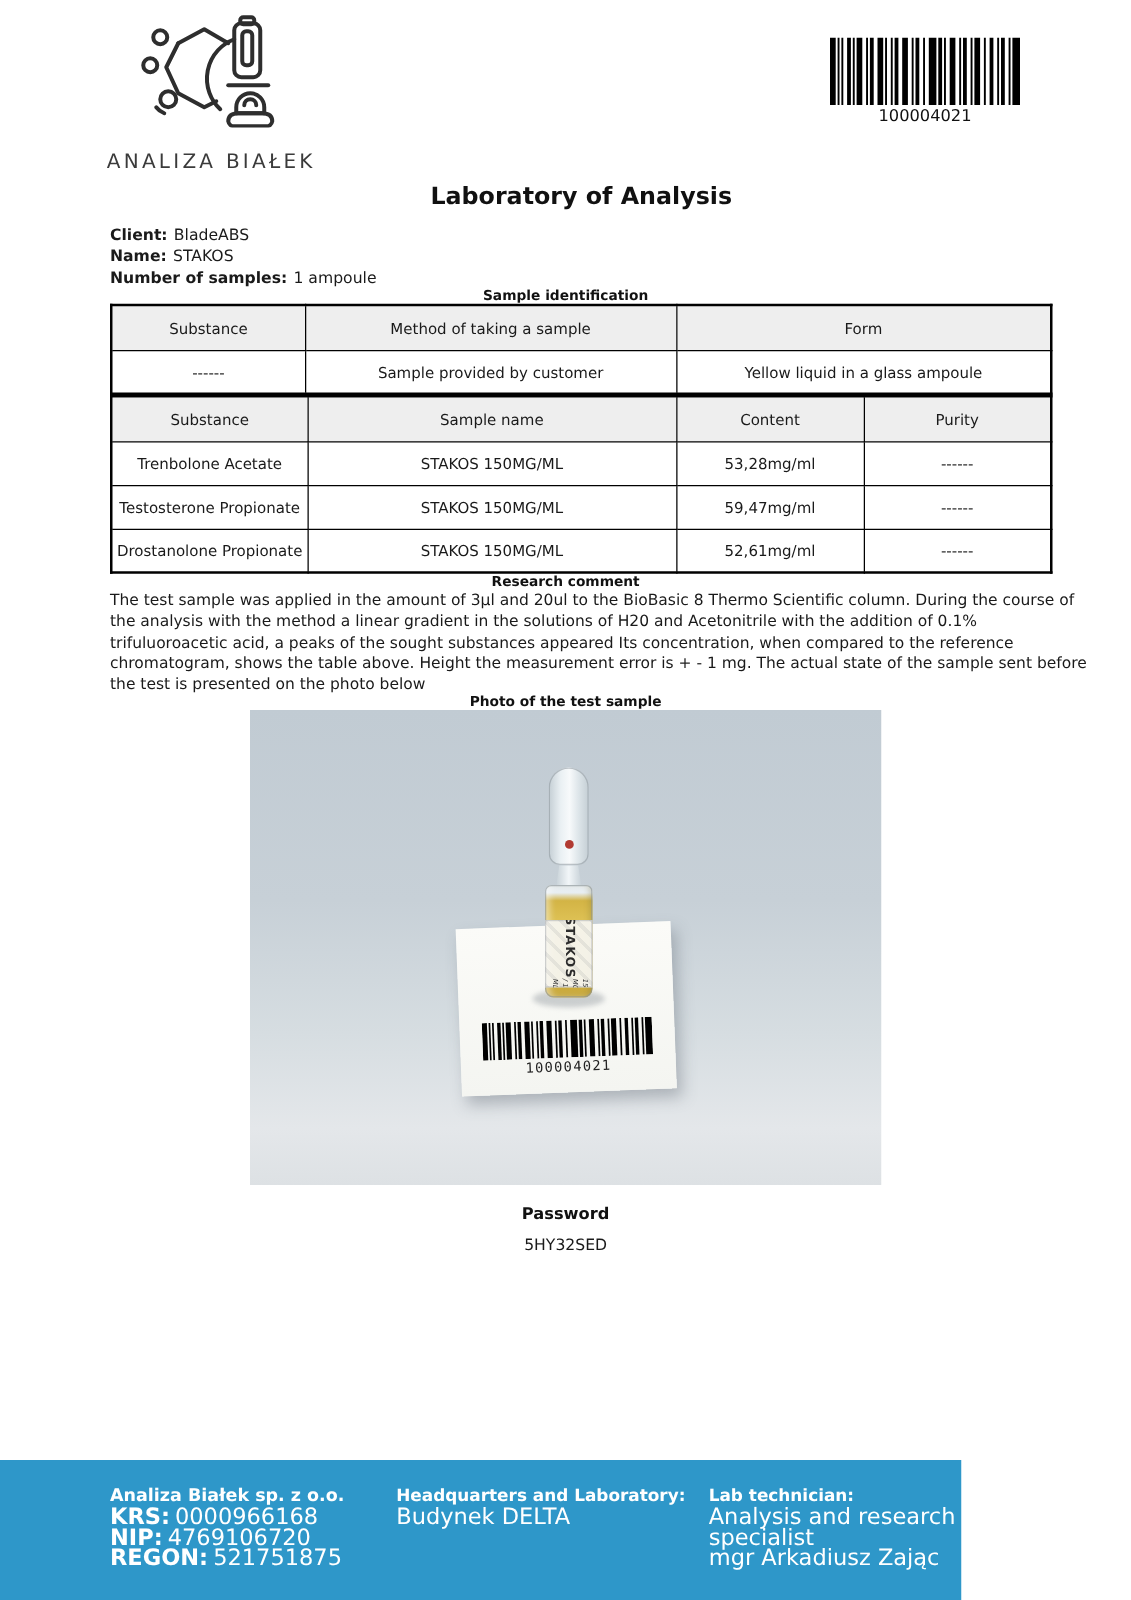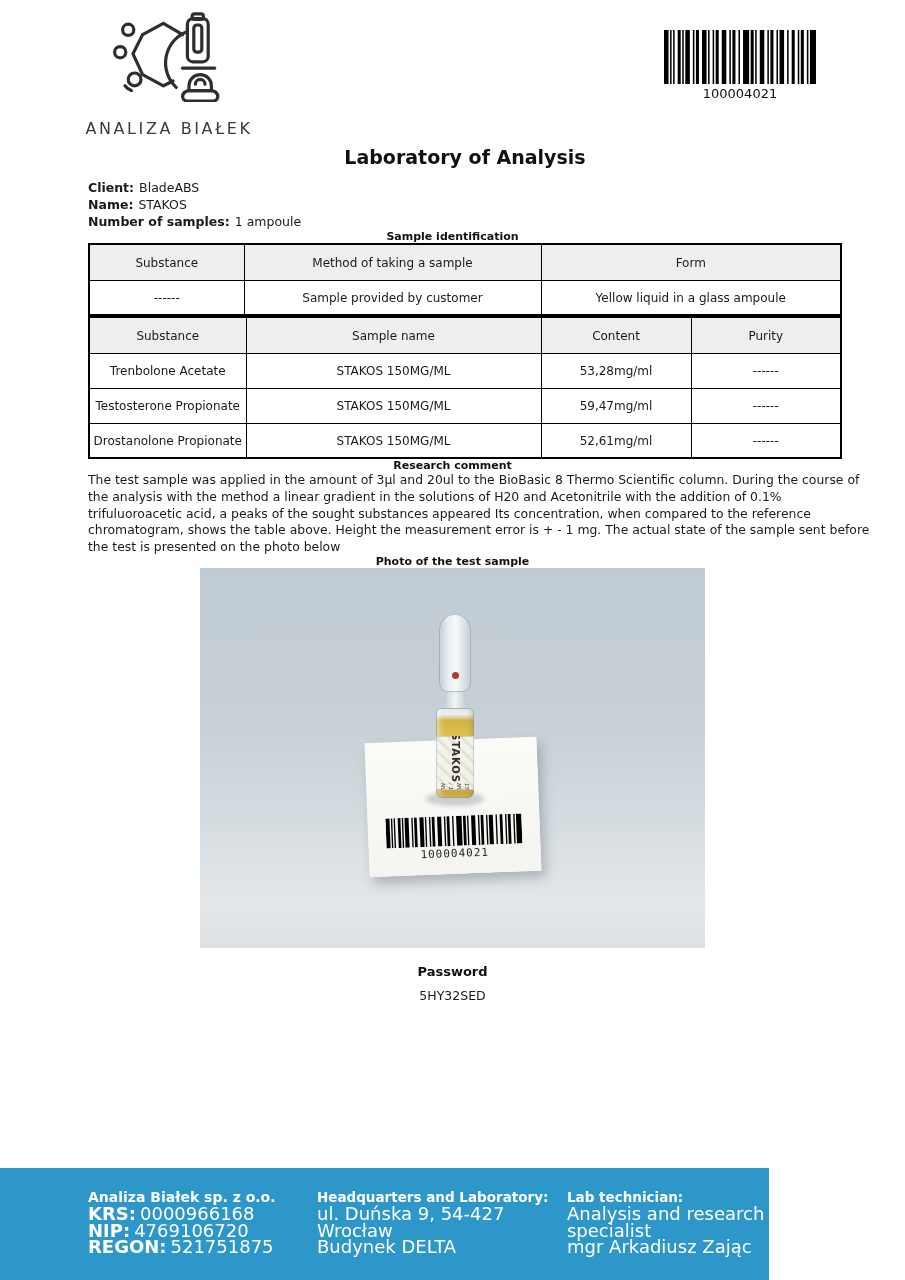--- a/index.html
+++ b/index.html
@@ -302,21 +302,20 @@
 
   <div class="footer" id="footer" style="background: rgb(46, 151, 201);">
     <div class="f-col1">
       <div class="f-company-name">Analiza Białek sp. z o.o.</div>
       <div class="f-line"><b>KRS:</b><span>0000966168</span></div>
       <div class="f-line"><b>NIP:</b><span>4769106720</span></div>
       <div class="f-line"><b>REGON:</b><span>521751875</span></div>
     </div>
     <div class="f-col2">
       <div class="f-title">Headquarters and Laboratory:</div>
-      <div class="f-line">ul. Duńska 9, 54-427 Wrocław</div>
       <div class="f-line">Budynek DELTA</div>
     </div>
     <div class="f-col3">
       <div class="f-title">Lab technician:</div>
       <div class="f-line">Analysis and research specialist</div>
       <div class="f-line">mgr Arkadiusz Zając</div>
     </div>
   </div>
 
 </div>

